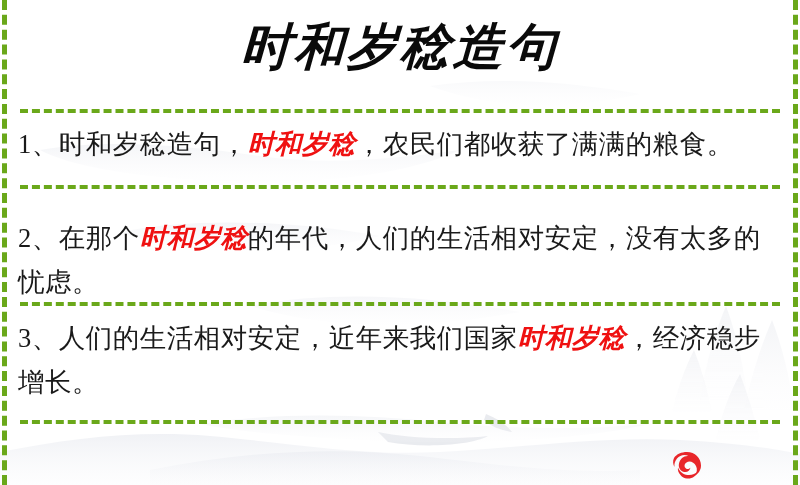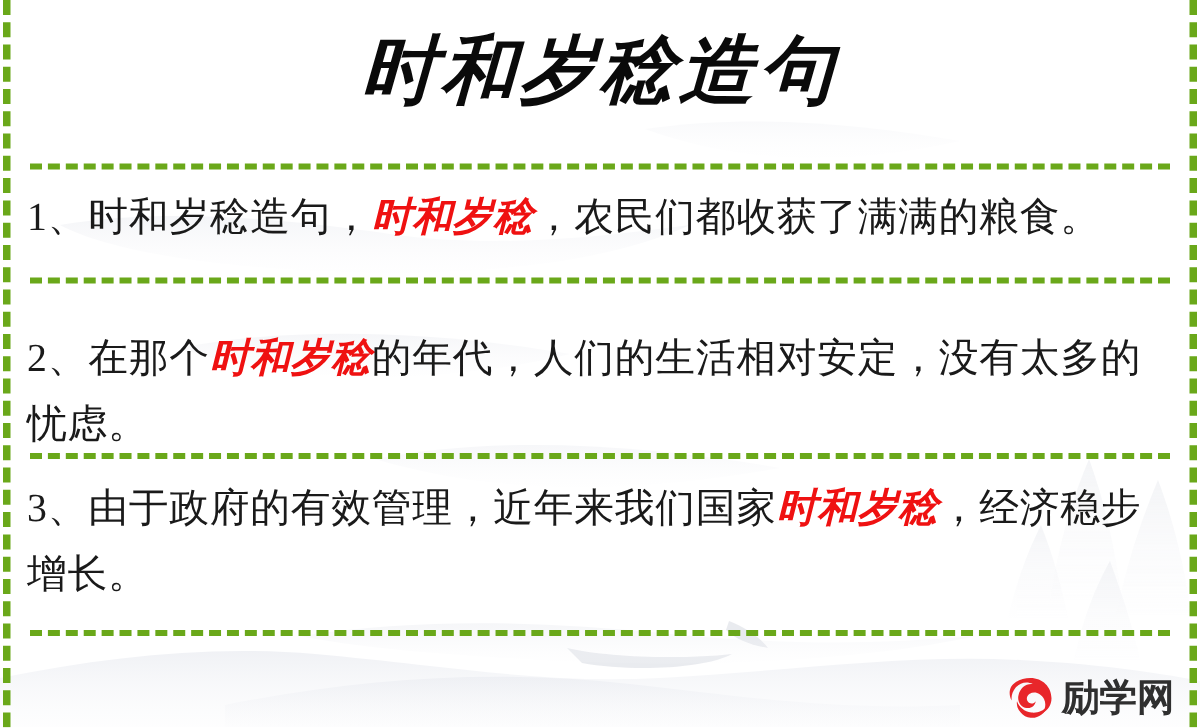--- a/index.html
+++ b/index.html
@@ -161,25 +161,24 @@
 
   <div class="sep" style="--green:#6aa81a; top:109px;"></div>
   <div class="sep" style="--green:#6aa81a; top:185px;"></div>
   <div class="sep" style="--green:#6aa81a; top:302px;"></div>
   <div class="sep" style="--green:#6aa81a; top:420px;"></div>
 
   <div id="title" style="color: rgb(10, 10, 10);">时和岁稔造句</div>
 
   <div class="sentence" id="s1" style="color: rgb(26, 26, 26);"><span>1、</span><span>时和岁稔造句，</span><span class="hl" style="color: rgb(239, 17, 17);">时和岁稔</span><span>，农民们都收获了满满的粮食。</span></div>
   <div class="sentence" id="s2" style="color: rgb(26, 26, 26);"><span>2、</span><span>在那个</span><span class="hl" style="color: rgb(239, 17, 17);">时和岁稔</span><span>的年代，人们的生活相对安定，没有太多的忧虑。</span></div>
-  <div class="sentence" id="s3" style="color: rgb(26, 26, 26);"><span>3、</span><span>由于政府的有效管理，近年来我们国家</span><span class="hl" style="color: rgb(239, 17, 17);">时和岁稔</span><span>，经济稳步增长。</span></div>
+  <div class="sentence" id="s3" style="color: rgb(26, 26, 26);"><span>3、</span><span>人们的生活相对安定，近年来我们国家</span><span class="hl" style="color: rgb(239, 17, 17);">时和岁稔</span><span>，经济稳步增长。</span></div>
 
   <div id="logo">
     <span class="mark">
       <svg viewBox="0 0 62 62" xmlns="http://www.w3.org/2000/svg">
         <path d="M30 4 C46 4 58 16 58 31 C58 40 53 47 46 51 C50 45 51 38 48 32 C44 24 35 21 29 25 C24 28 24 34 28 37 C31 39 35 38 37 35 C36 41 31 45 25 44 C17 43 12 35 14 27 C16 17 24 11 33 12 C25 8 16 10 10 17 C6 22 4 28 5 34 C2 29 1 22 4 16 C9 8 19 4 30 4 Z" fill="#e8262a"></path>
         <path d="M17 50 C13 46 11 40 12 35 C15 43 22 49 31 50 C39 51 47 48 52 42 C49 52 40 58 30 57 C25 57 20 54 17 50 Z" fill="#e8262a"></path>
       </svg>
     </span>
-    <span class="word" style="color: rgb(47, 47, 47);">励学网</span>
   </div>
 
 </div>
 
 </body></html>

